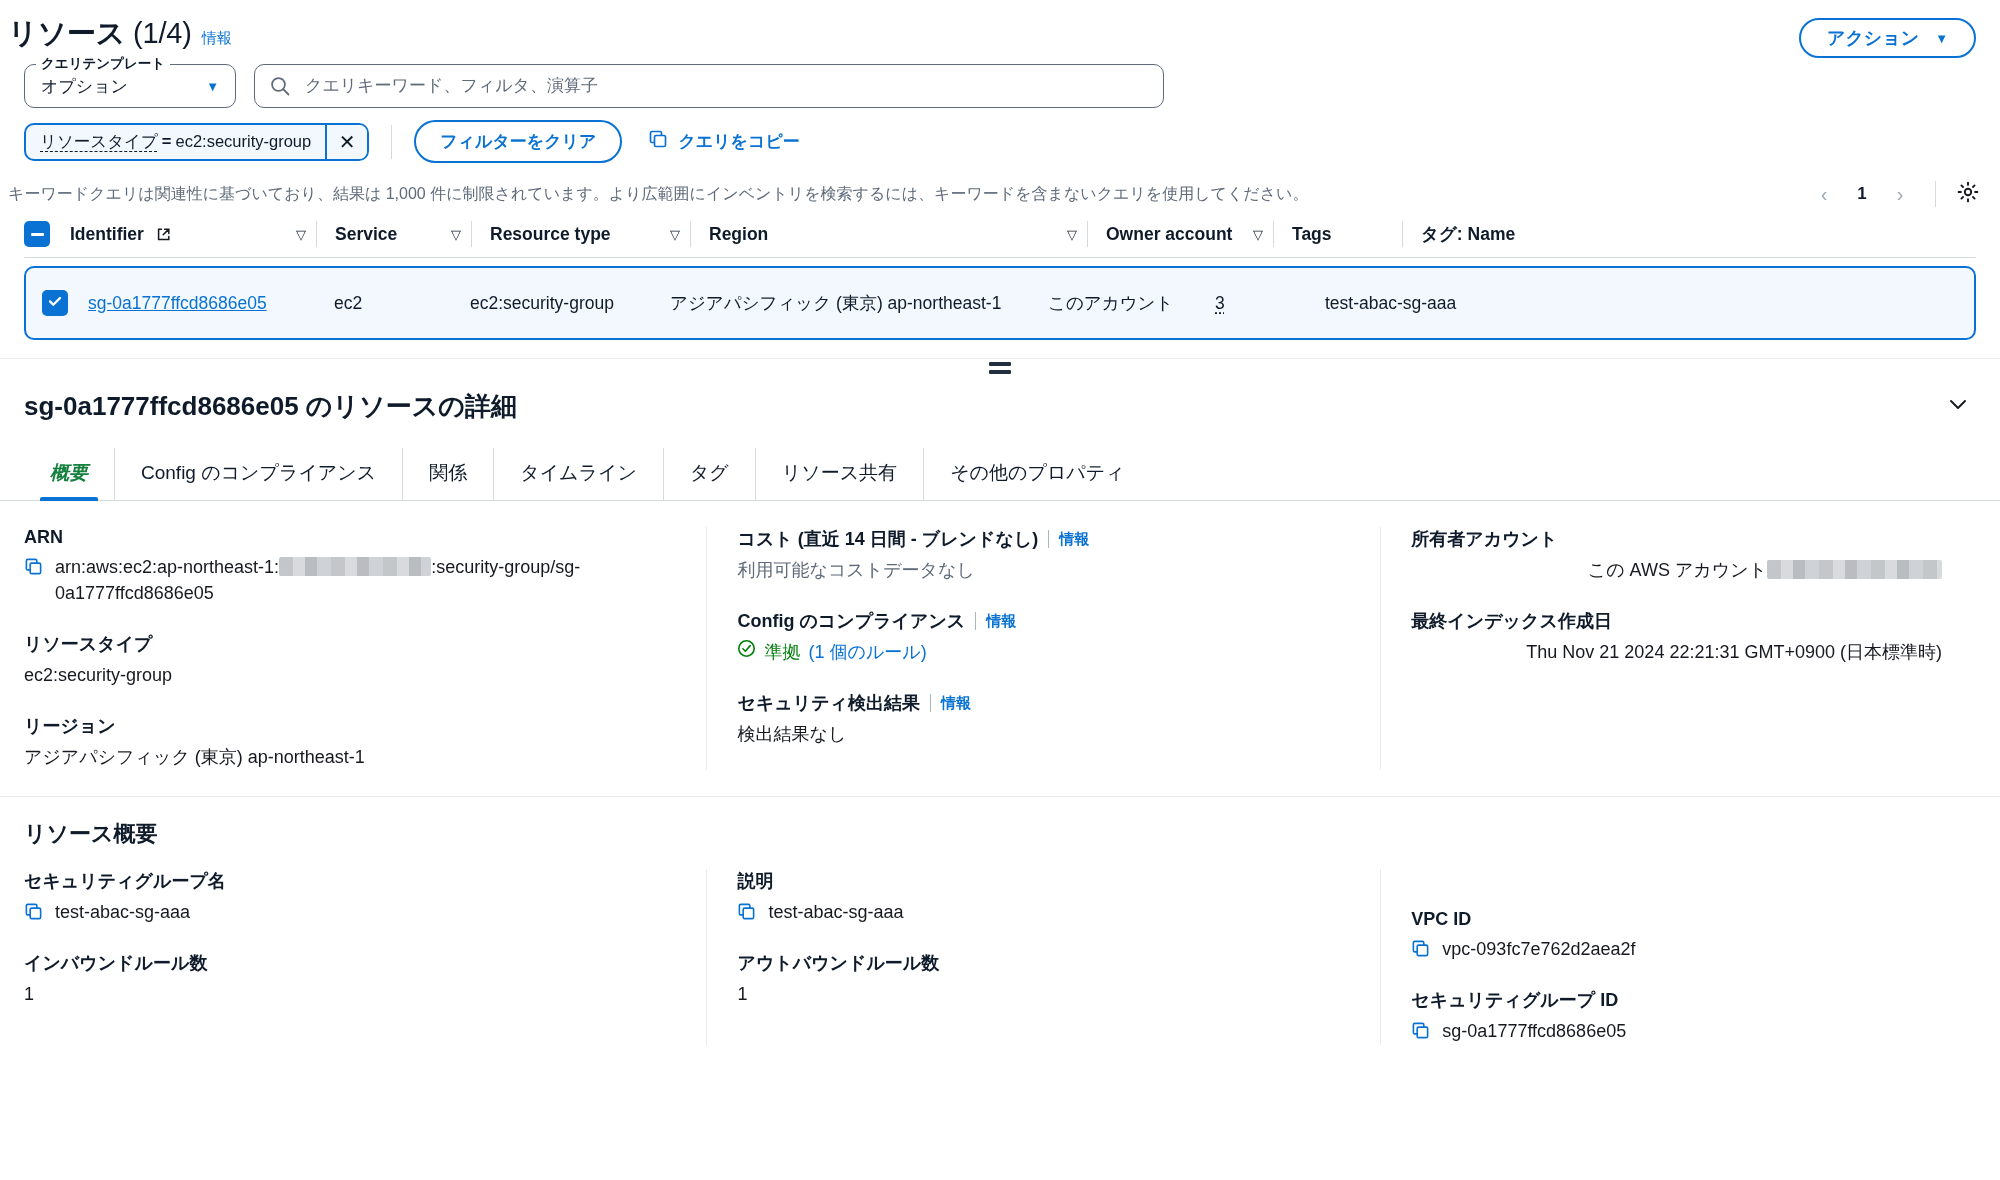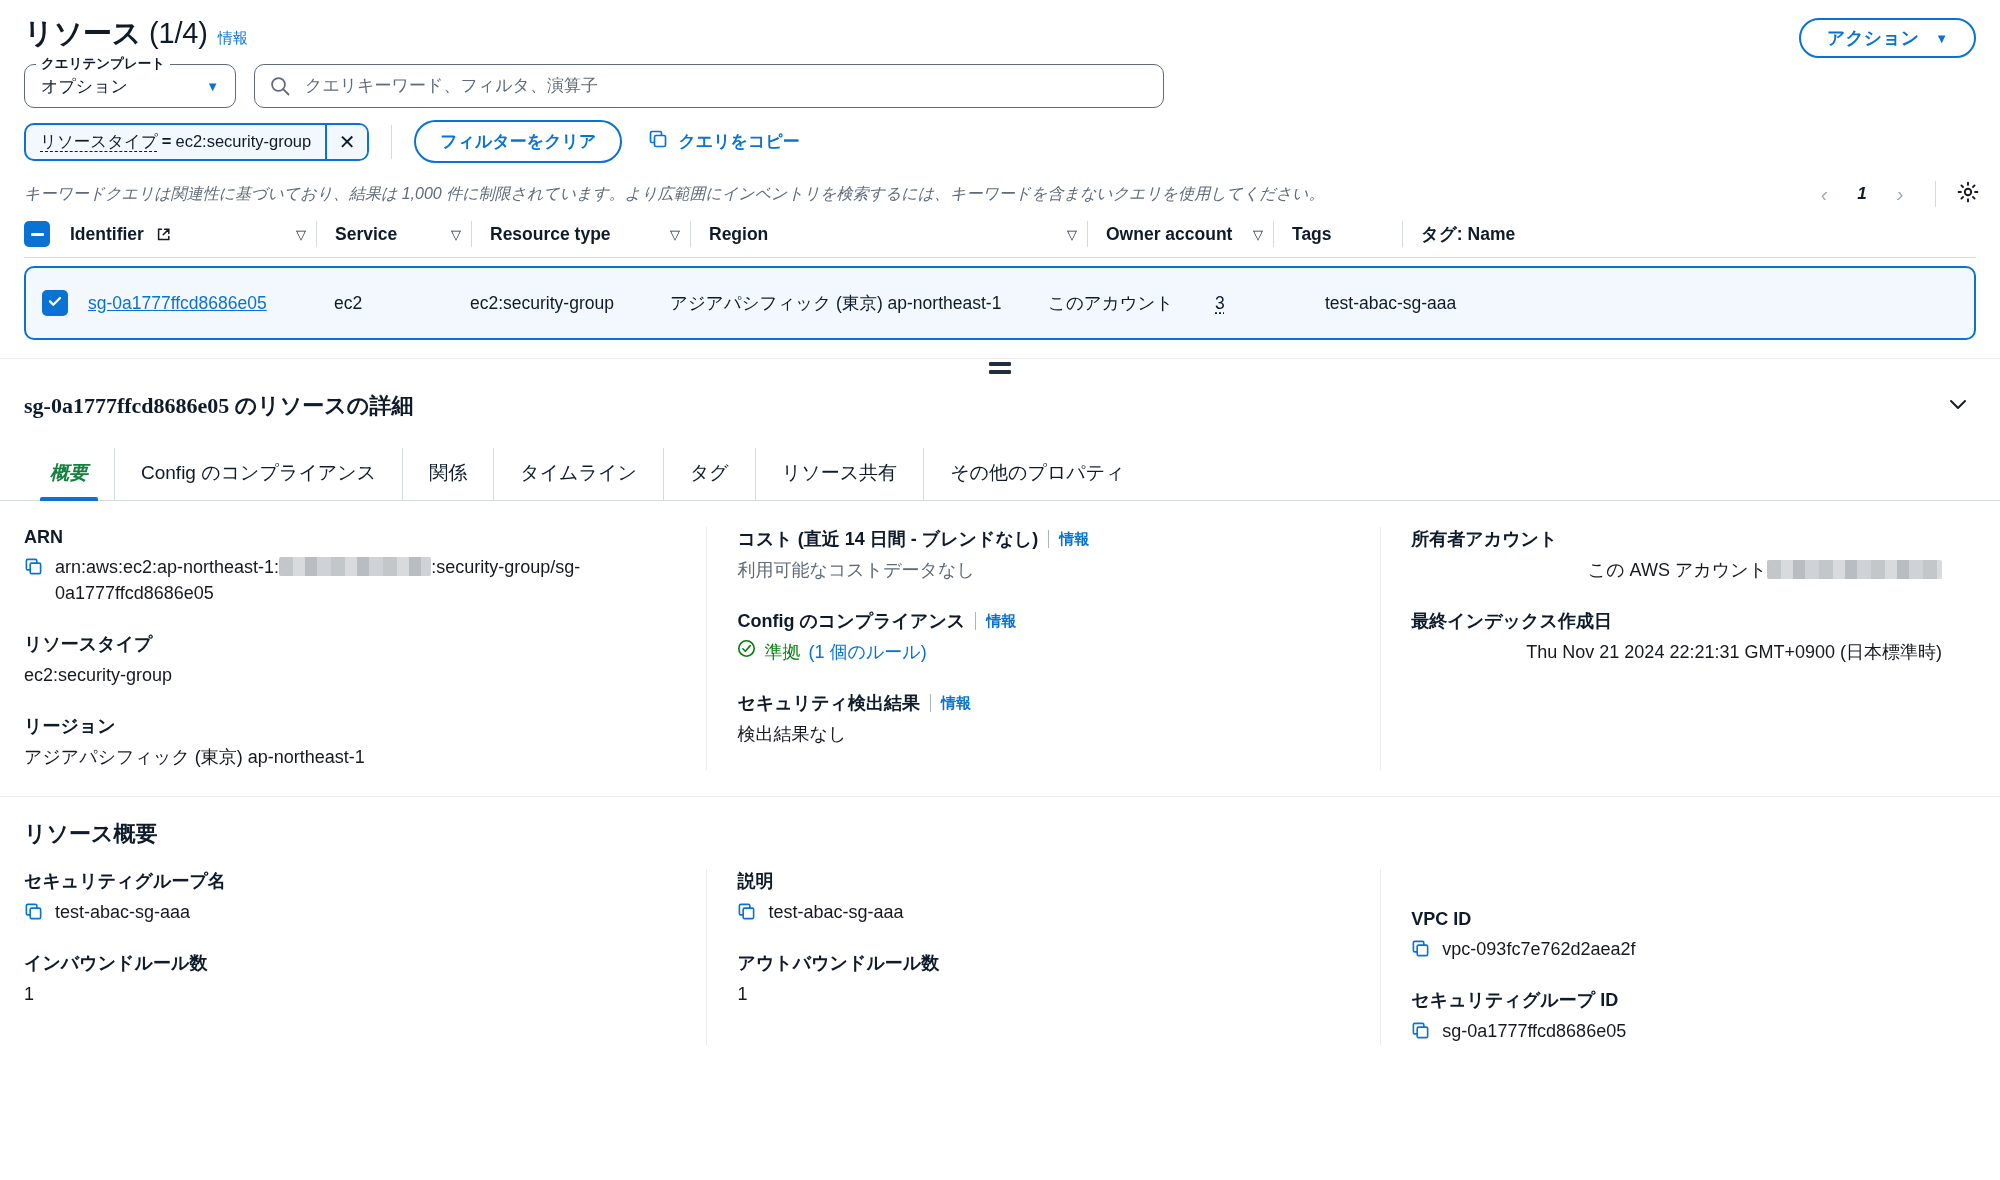--- a/index.html
+++ b/index.html
@@ -10,21 +10,21 @@
     background: #ffffff;
     font-family: "Liberation Sans", "DejaVu Sans", sans-serif;
     color: #16191f;
     overflow: hidden;
   }
   .page { position: relative; width: 2000px; height: 1180px; background:#fff; }
 
   
   .header-row {
     display: flex; align-items: flex-start; justify-content: space-between;
-    padding: 18px 24px 0 24px;
+    padding: 18px 24px 0 8px;
   }
   .title-line { display: flex; align-items: baseline; gap: 10px; }
   .page-title {
     font-size: 29px; font-weight: bold; letter-spacing: -0.2px;
     color: #0f1b2a; line-height: 1.1;
   }
   .page-title .count { font-weight: normal; }
   .info-link {
     font-size: 15px; color: #0972d3; text-decoration: none; cursor: pointer;
   }
@@ -107,22 +107,21 @@
   }
   .copy-query {
     display: inline-flex; align-items: center; gap: 10px;
     margin-left: 26px; color: #0972d3; font-size: 17px;
     font-weight: bold; cursor: pointer;
   }
 
   
   .notice-row {
     display: flex; align-items: center; justify-content: space-between;
-    padding: 14px 18px 0 24px;
-    font-style: italic;
+    padding: 14px 18px 0 8px;
   }
   .notice-text { font-size: 16px; color: #5f6b7a; line-height: 1.4; }
   .pager { display: flex; align-items: center; gap: 6px; }
   .pager-arrow {
     width: 34px; height: 34px; display: flex; align-items: center;
     justify-content: center; color: #9ba7b4; font-size: 20px; cursor: pointer;
     user-select: none;
   }
   .pager-num {
     min-width: 30px; text-align: center; font-size: 17px;
@@ -195,21 +194,21 @@
   }
   .splitter-handle span {
     display: block; width: 22px; height: 4px; background: #232f3e; border-radius: 1px;
   }
 
   
   .detail-head {
     display: flex; align-items: center; justify-content: space-between;
     padding: 6px 24px 0 24px;
   }
-  .detail-title { font-size: 22px; font-weight: bold; color: #0f1b2a; font-family: Liberation Serif, serif; }
+  .detail-title { font-size: 26px; font-weight: bold; color: #0f1b2a; }
   .chevron-btn { cursor: pointer; padding: 6px; display:flex; }
 
   .tabs {
     display: flex; align-items: stretch; gap: 0;
     padding: 0 24px; border-bottom: 1px solid #d5dbdb; margin-top: 22px;
   }
   .tab {
     padding: 12px 26px 14px 26px; font-size: 19px; color: #0f1b2a;
     cursor: pointer; position: relative; white-space: nowrap;
     border-right: 1px solid #d5dbdb;

